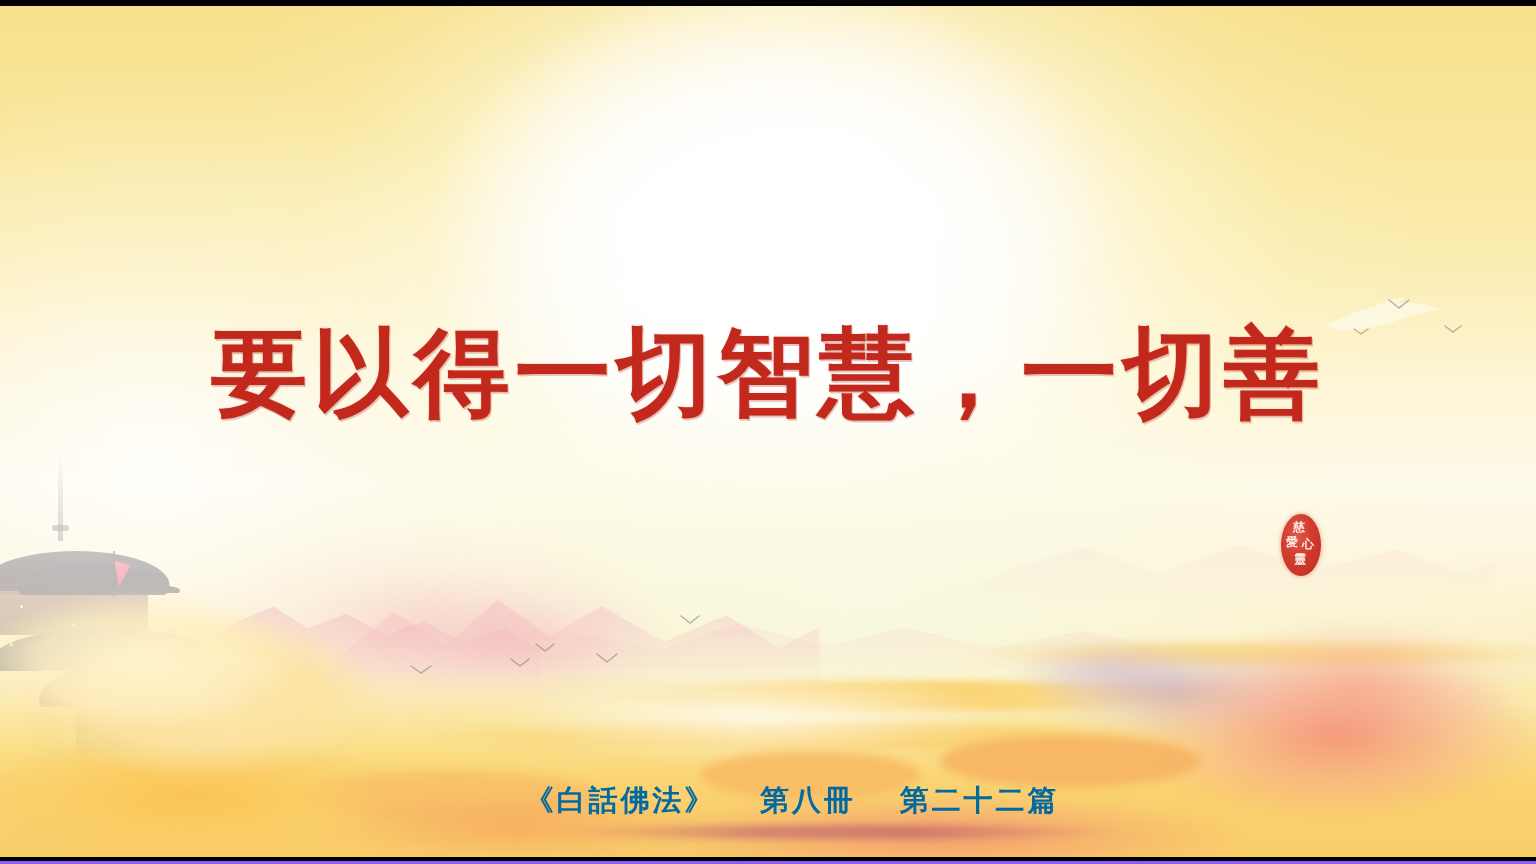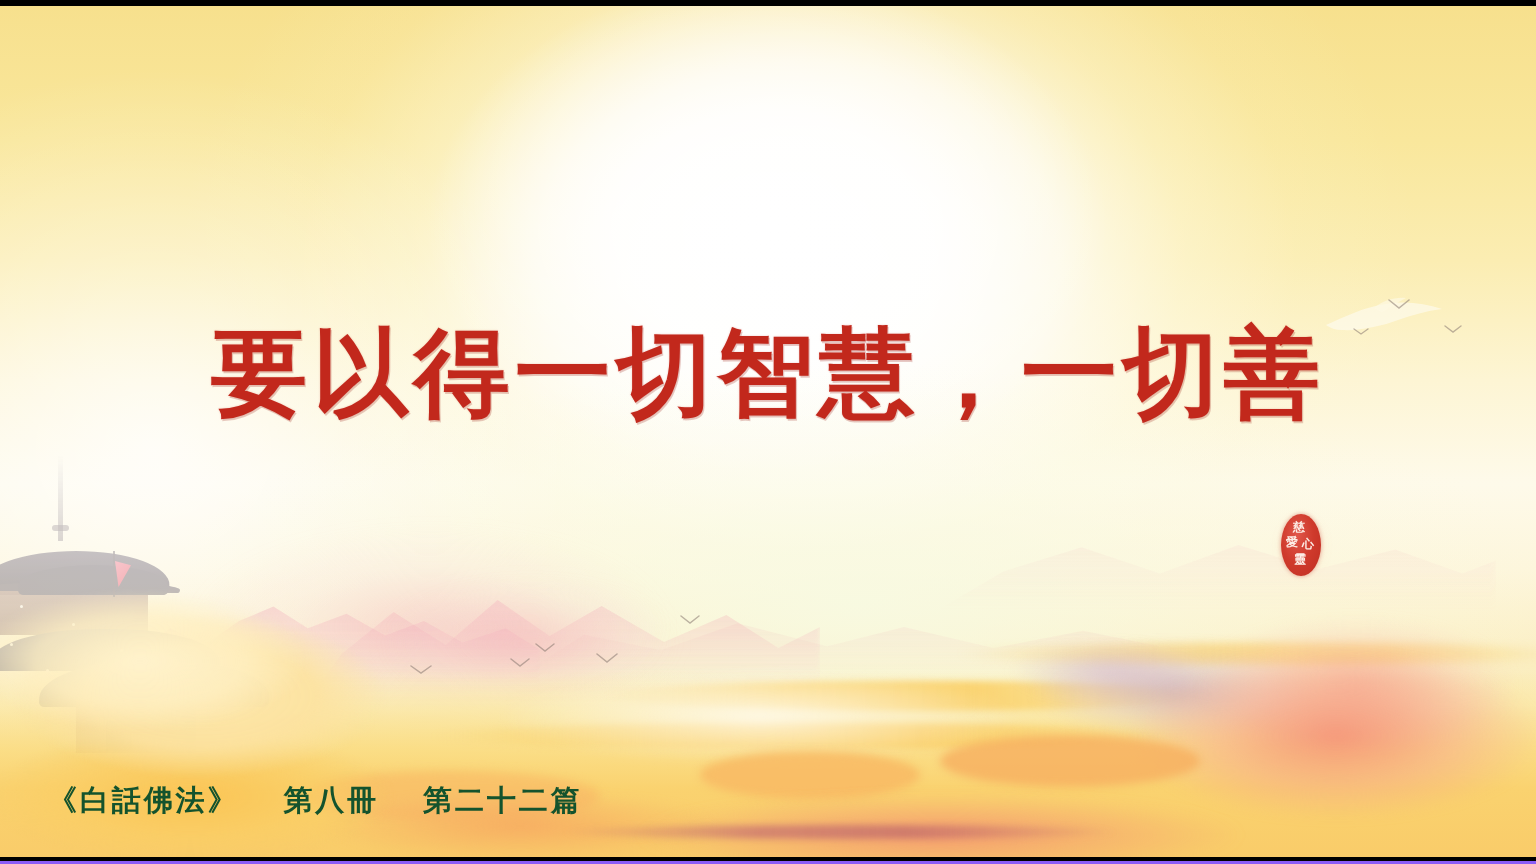--- a/index.html
+++ b/index.html
@@ -296,21 +296,22 @@
   .sc4{left:13px;top:39px;}
   .seal-glow{
     position:absolute;left:1266px;top:496px;width:72px;height:92px;
     background:radial-gradient(ellipse 36px 46px at 50% 50%,rgba(224,110,96,.20),rgba(240,180,170,0) 72%);
     filter:blur(4px);
   }
 
   
   .caption{
     position:absolute;left:0;right:0;top:778px;
-    color:#14532d;
+    text-align:center;
+    color:#0369a1;
     font-family:"DejaVu Serif","Liberation Serif",serif;
     font-weight:700;
     font-size:29px;letter-spacing:.10em;
     white-space:nowrap;
     margin-left:48px;
   }
   .caption .sep{display:inline-block;width:18px;}
 
   
   .edge-top{position:absolute;left:0;right:0;top:0;height:3px;background:#000;}

